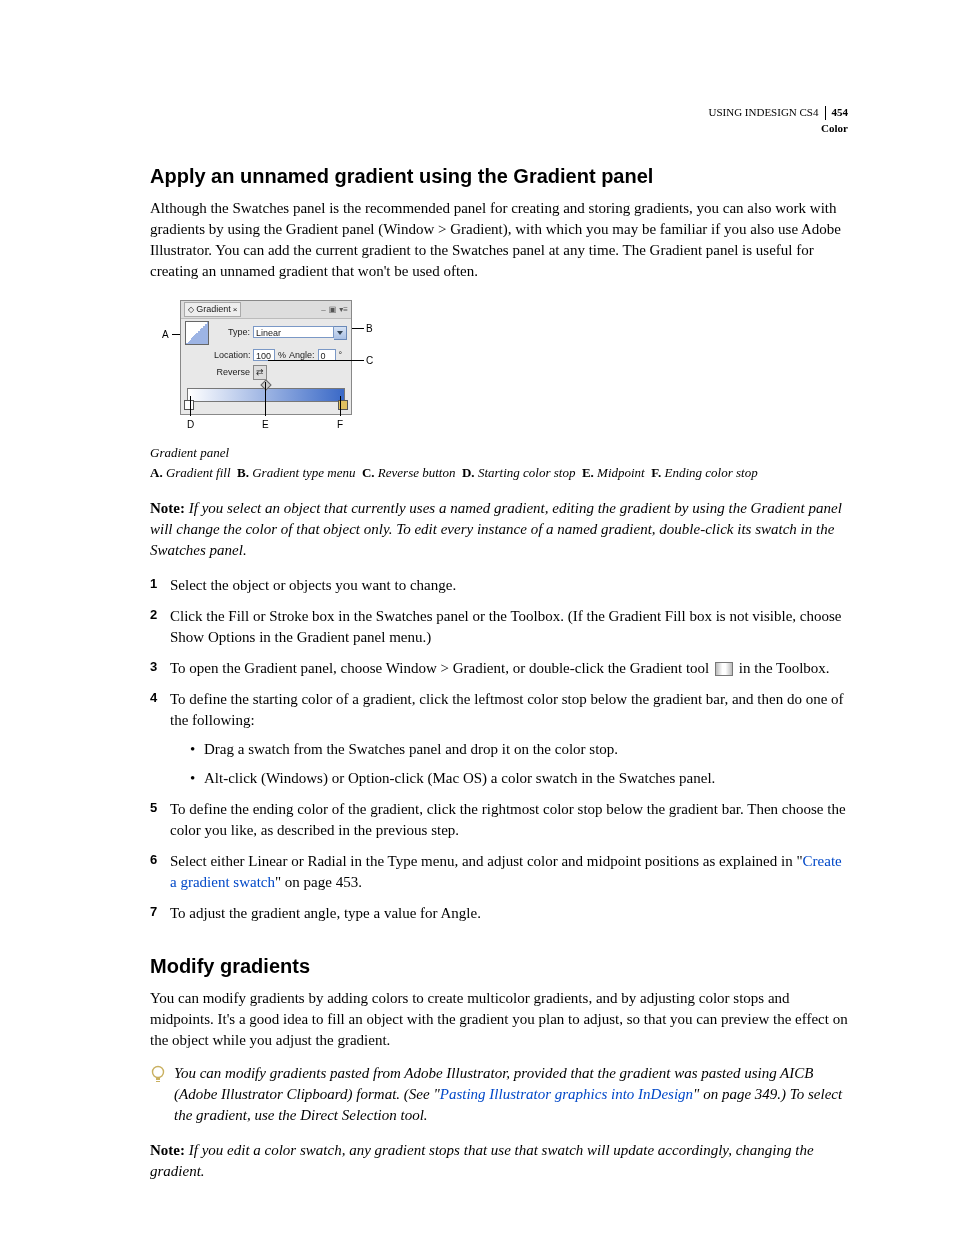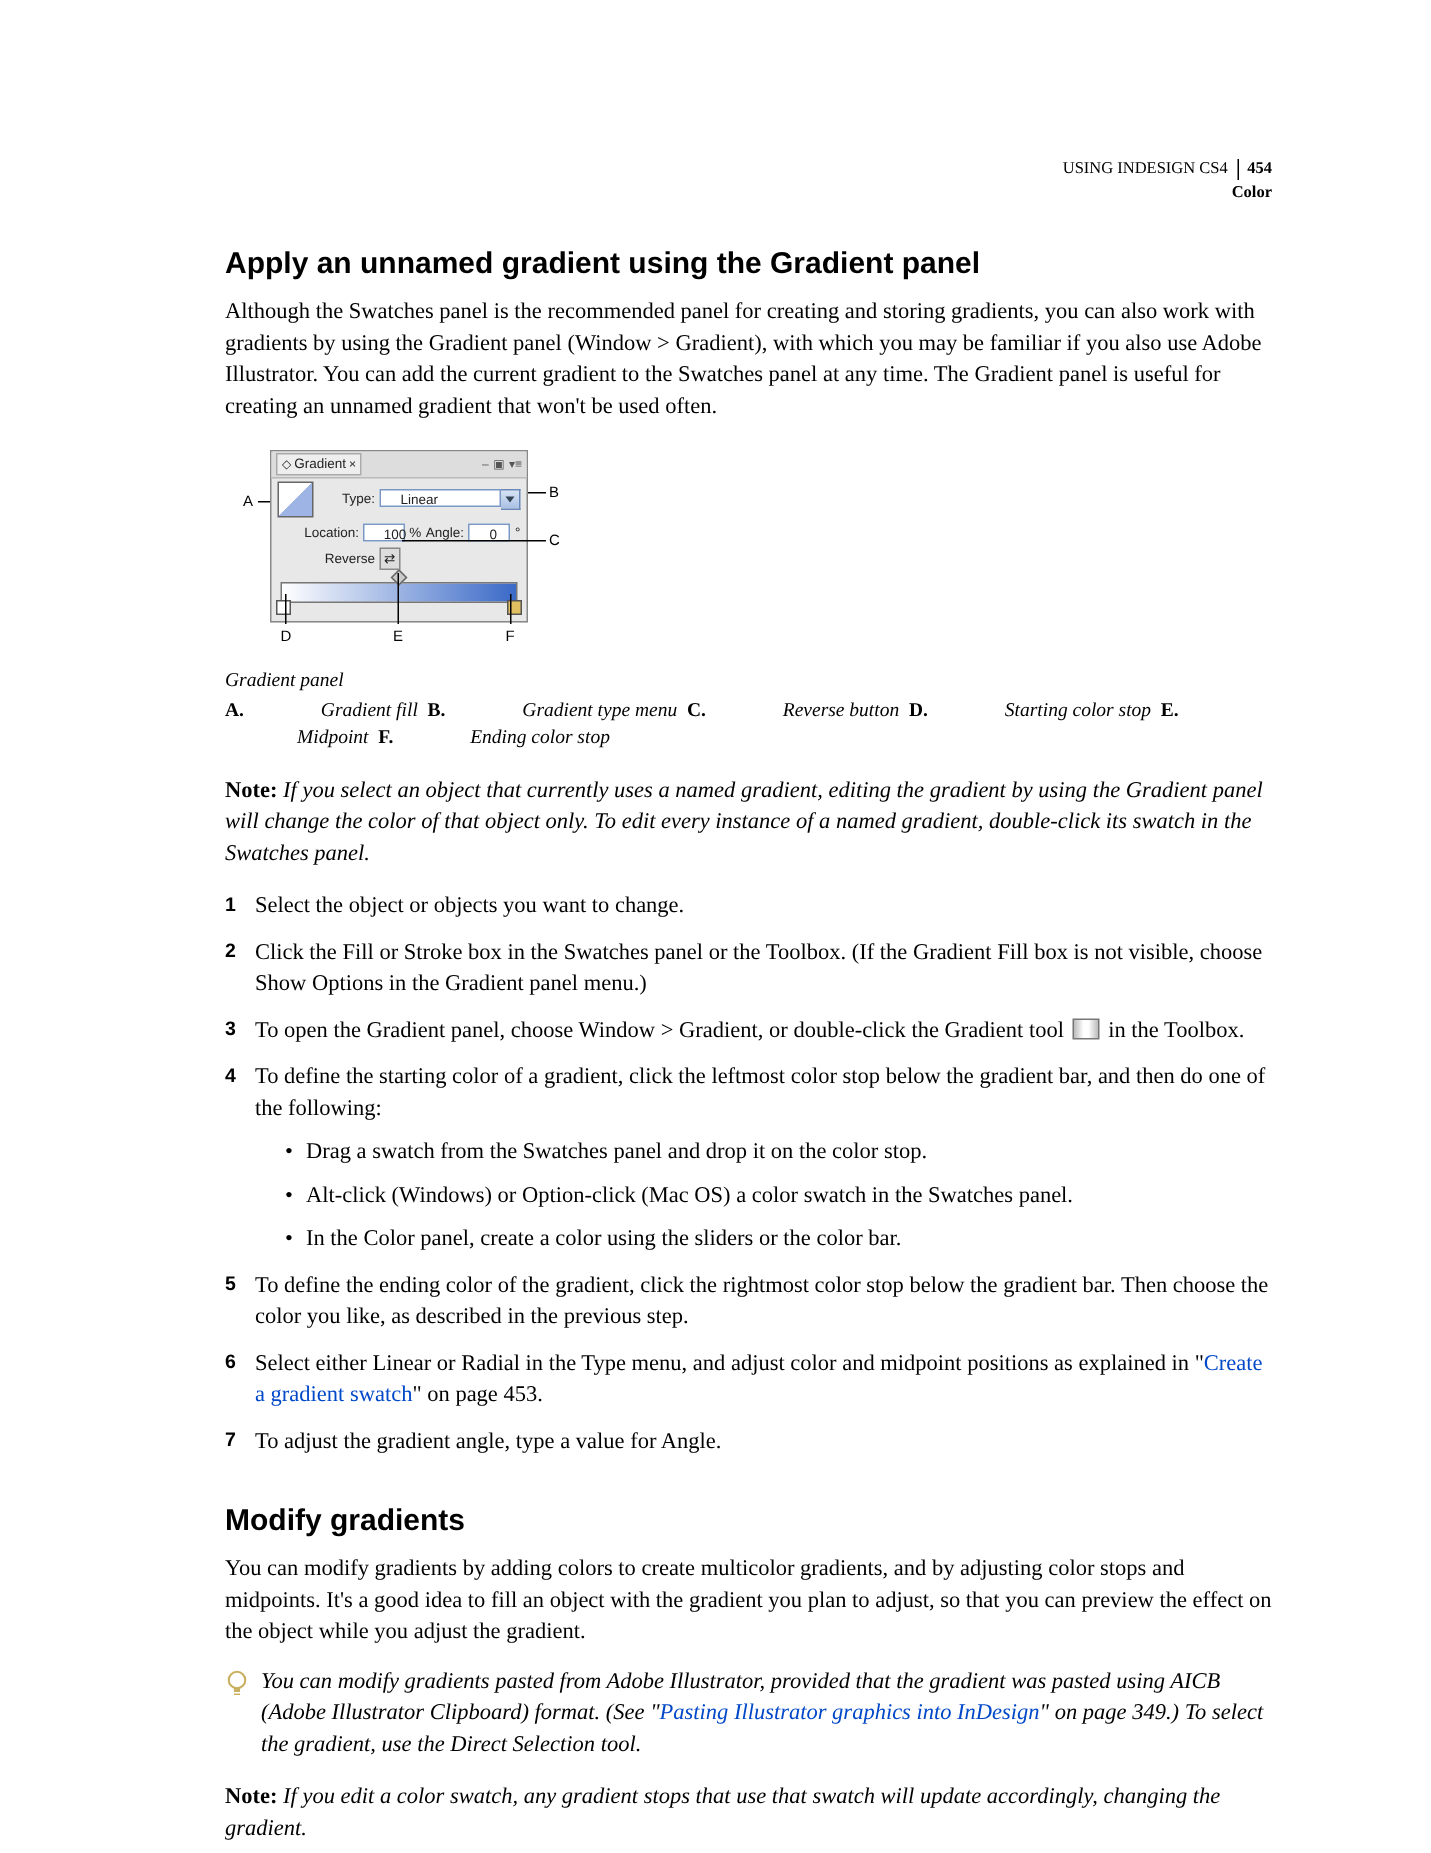--- a/index.html
+++ b/index.html
@@ -114,21 +114,21 @@
     background: linear-gradient(135deg, #fff 50%, #9db4e4 50%);
     border: 1px solid #666;
   }
   .lbl { text-align: right; width: 36px; font-size: 9px; color: #222; }
   .lbl2 { font-size: 9px; color: #222; }
   .fld {
     border: 1px solid #7a98c6;
     background: #fff;
     height: 12px;
     font-size: 9px;
-    padding: 0 13px;
+    padding: 0 2px;
     box-sizing: border-box;
   }
   .dd { flex: 1; display: flex; }
   .dd .fld { flex: 1; }
   .dd-btn {
     width: 12px; height: 12px;
     background: linear-gradient(#d7e3f4, #a9c0e4);
     border: 1px solid #6a89b8;
     border-left: none;
     position: relative;
@@ -185,21 +185,21 @@
   .fig-caption {
     font-style: italic;
     font-size: 13px;
     margin: 4px 0 2px 0;
   }
   .fig-legend {
     font-size: 13px;
     margin: 0 0 16px 0;
   }
   .fig-legend .key { font-weight: bold; font-style: normal; }
-  .fig-legend .val { font-style: italic; margin-left: 48px; }
+  .fig-legend .val { font-style: italic; }
   .note {
     margin: 14px 0;
     font-style: italic;
   }
   .note .note-label {
     font-weight: bold;
     font-style: normal;
   }
   ol.steps {
     list-style: none;
@@ -385,21 +385,20 @@
       <li>
         <span>To open the Gradient panel, choose Window &gt; Gradient, or double-click the Gradient tool </span>
         <span class="inline-icon"></span>
         <span> in the Toolbox.</span>
       </li>
       <li>
         <span>To define the starting color of a gradient, click the leftmost color stop below the gradient bar, and then do one of the following:</span>
         <ul class="bullets">
           <li>Drag a swatch from the Swatches panel and drop it on the color stop.</li>
           <li>Alt-click (Windows) or Option-click (Mac OS) a color swatch in the Swatches panel.</li>
-          <li>In the Color panel, create a color using the sliders or the color bar.</li>
         </ul>
       </li>
       <li>To define the ending color of the gradient, click the rightmost color stop below the gradient bar. Then choose the color you like, as described in the previous step.</li>
       <li>
         <span>Select either Linear or Radial in the Type menu, and adjust color and midpoint positions as explained in "</span><a class="xref">Create a gradient swatch</a><span>" on page 453.</span>
       </li>
     </ol>
 
 
     <ol class="steps" start="7" style="counter-reset: step 6; margin-top: 10px;">

